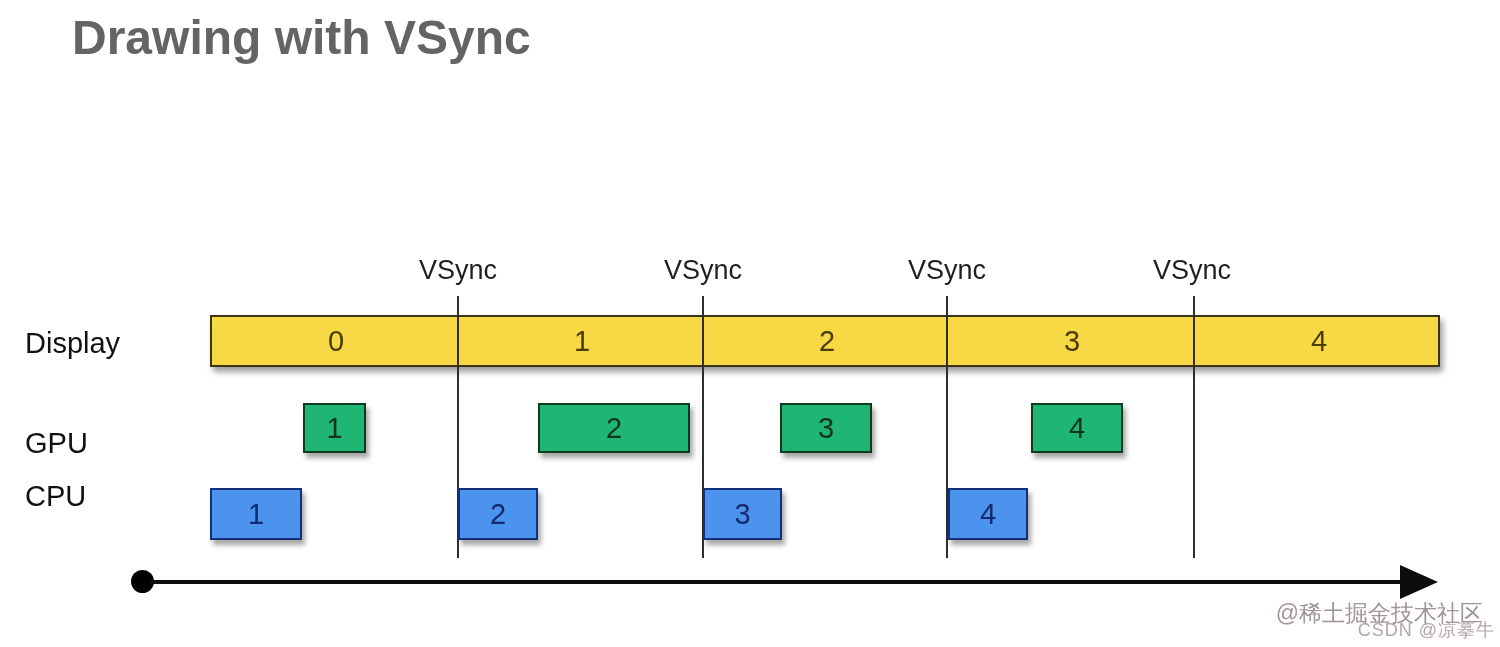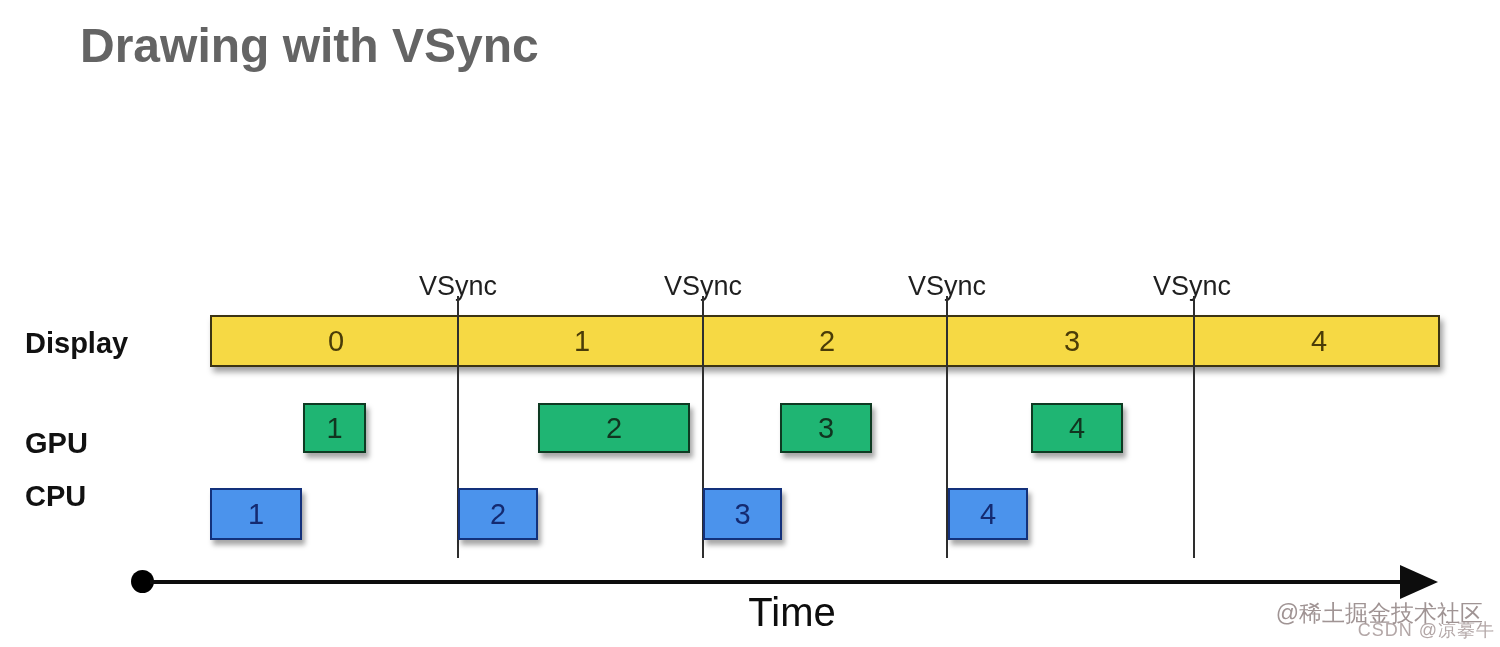--- a/index.html
+++ b/index.html
@@ -14,55 +14,53 @@
     height: 647px;
     background: #ffffff;
     overflow: hidden;
   }
 
   
   .slide-title {
     position: absolute;
     left: 68px;
     top: 6px;
-    margin: 12px;
+    margin: 4px;
     font-size: 48px;
     font-weight: 700;
     color: #646464;
     letter-spacing: 0px;
   }
 
   
   .vsync-label {
     position: absolute;
     top: 255px;
     transform: translateX(-50%);
     font-size: 27px;
     color: #1f1f1f;
     white-space: nowrap;
-    margin-top: 16px;
   }
 
   
   .vline {
     position: absolute;
     top: 296px;
     width: 2px;
     height: 262px;
     background: #2e2e2e;
     z-index: 5;
   }
 
   
   .row-label {
     position: absolute;
     left: 25px;
     font-size: 29px;
     color: #111111;
-    font-weight: bold;
   }
 
   
   .display-bar {
     position: absolute;
     left: 210px;
     top: 315px;
     width: 1230px;
     height: 52px;
     background: #f6d944;
@@ -198,18 +196,17 @@
   <div class="frame-box gpu-box" style="left:1031px;width:92px">4</div>
 
   <div class="frame-box cpu-box" style="left:210px;width:92px">1</div>
   <div class="frame-box cpu-box" style="left:458px;width:80px">2</div>
   <div class="frame-box cpu-box" style="left:703px;width:79px">3</div>
   <div class="frame-box cpu-box" style="left:948px;width:80px">4</div>
 
   <div class="axis-dot"></div>
   <div class="axis-line"></div>
   <div class="axis-arrowhead"></div>
-  <div class="time-label">Time</div>
 
   <div class="watermark-line1">@稀土掘金技术社区</div>
   <div class="watermark-line2">CSDN @凉摹牛</div>
 
 </div>
 
 </body></html>

